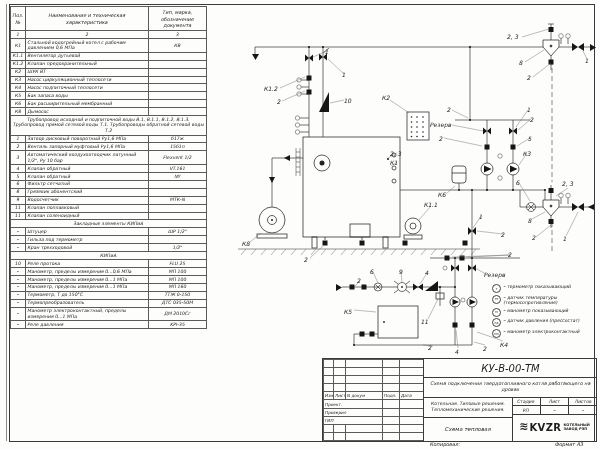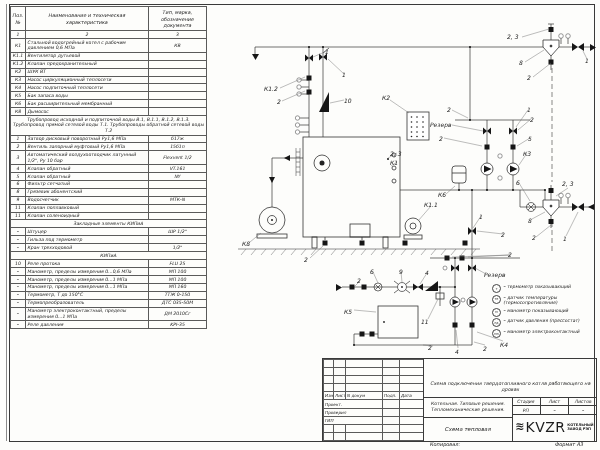--- a/index.html
+++ b/index.html
@@ -43,21 +43,21 @@
           display:flex;align-items:center;justify-content:center;text-align:center;font-size:4.6px;line-height:1.35;}
   .schemename{position:absolute;left:0;top:20px;width:88px;height:24px;display:flex;align-items:center;
               justify-content:center;font-size:5.4px;}
   .stagebox{position:absolute;left:88px;top:38px;width:85px;height:44px;font-size:4.5px;}
   .st-row{display:flex;height:8px;border-bottom:0.6px solid #3a3a3a;}
   .st-cell{flex:1;display:flex;align-items:center;justify-content:center;border-right:0.6px solid #3a3a3a;}
   .st-cell:last-child{border-right:none;}
   .logobox{position:absolute;left:88px;top:54px;width:85px;height:28px;display:flex;align-items:center;
            justify-content:center;font-style:normal;}
   .logo-wave{font-size:11px;font-weight:bold;line-height:0.6;margin-right:1px;}
-  .logo-word{font-size:14px;font-weight:normal;letter-spacing:0.4px;}
+  .logo-word{font-size:10px;font-weight:bold;letter-spacing:0.4px;}
   .logo-sub{font-size:3.6px;font-weight:bold;line-height:1.25;margin-left:2px;white-space:pre-line;}
   .footer-copy{position:absolute;left:430px;top:441px;font-size:5px;font-style:italic;}
   .footer-fmt{position:absolute;left:555px;top:441px;font-size:5px;font-style:italic;}
 </style>
 </head>
 <body>
 
 <div class="edge"></div>
 <div class="frame"></div>
 
@@ -576,20 +576,21 @@
     <tr>
           <td></td>
           <td></td>
           <td></td>
           <td></td>
           <td></td>
         </tr>
   </tbody>
     </table>
   <div class="tb-right">
+    <div class="doccode">КУ-В-00-ТМ</div>
     <div class="doctitle">Схема подключения твердотопливного котла работающего на дровах</div>
     <div class="orgbox">
       <div class="orgtxt">Котельная. Типовые решения. Тепломеханические решения.</div>
       <div class="schemename">Схема тепловая</div>
     </div>
     <div class="stagebox">
       <div class="st-row">
         <div class="st-cell">Стадия</div>
         <div class="st-cell">Лист</div>
         <div class="st-cell">Листов</div>

